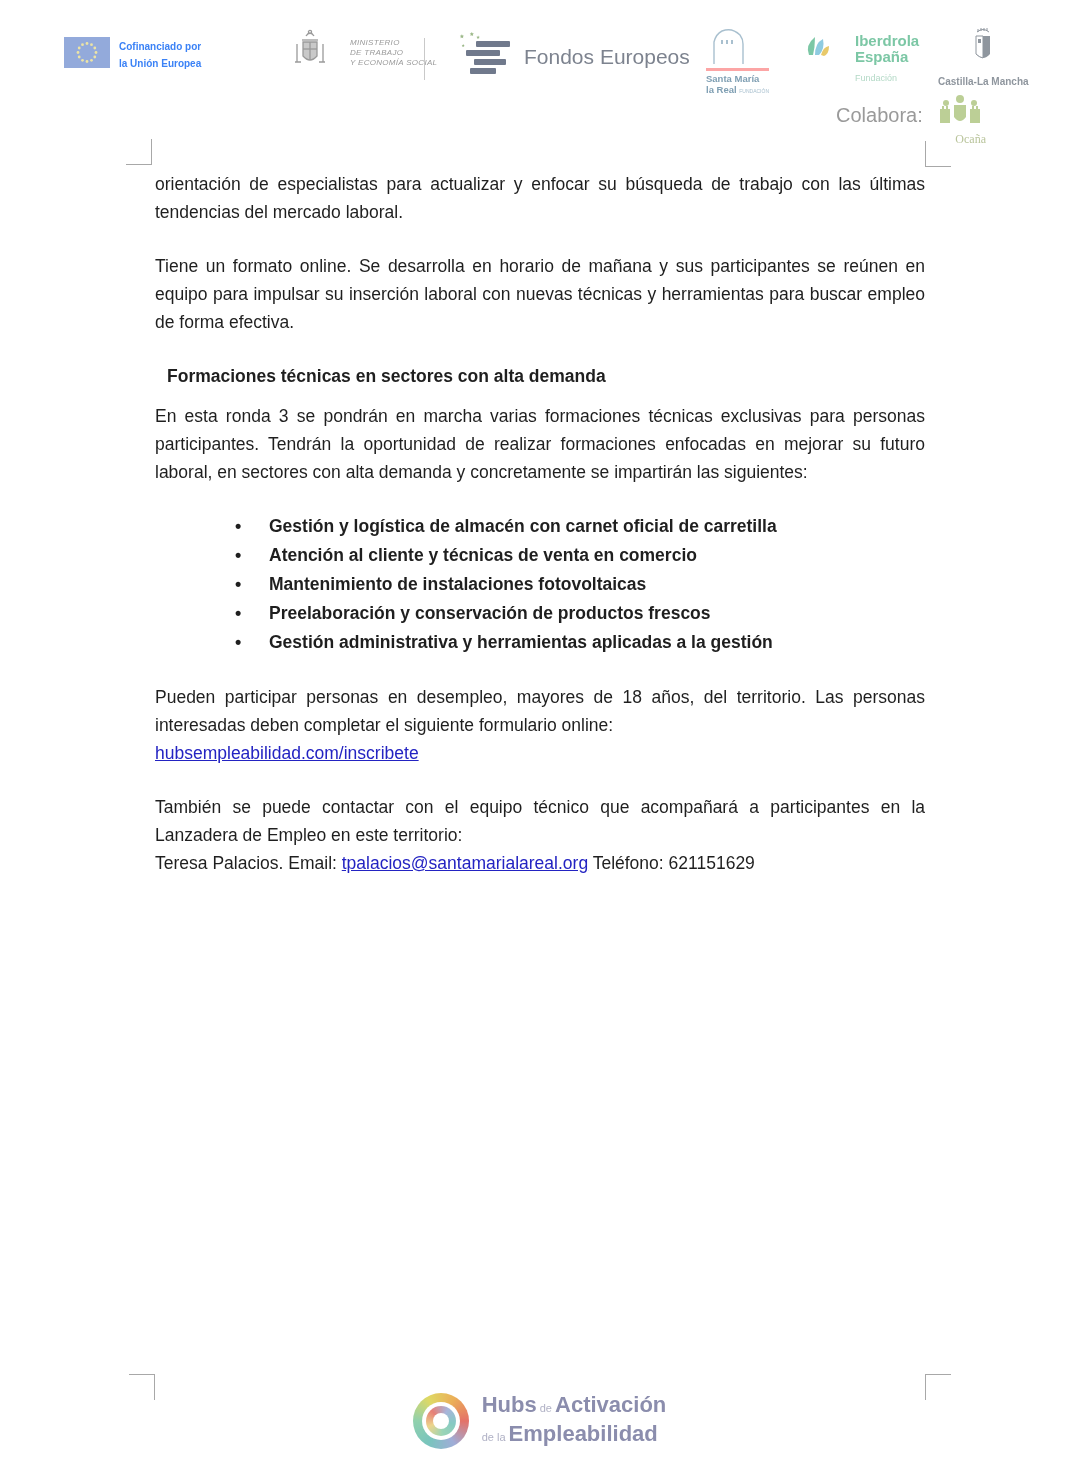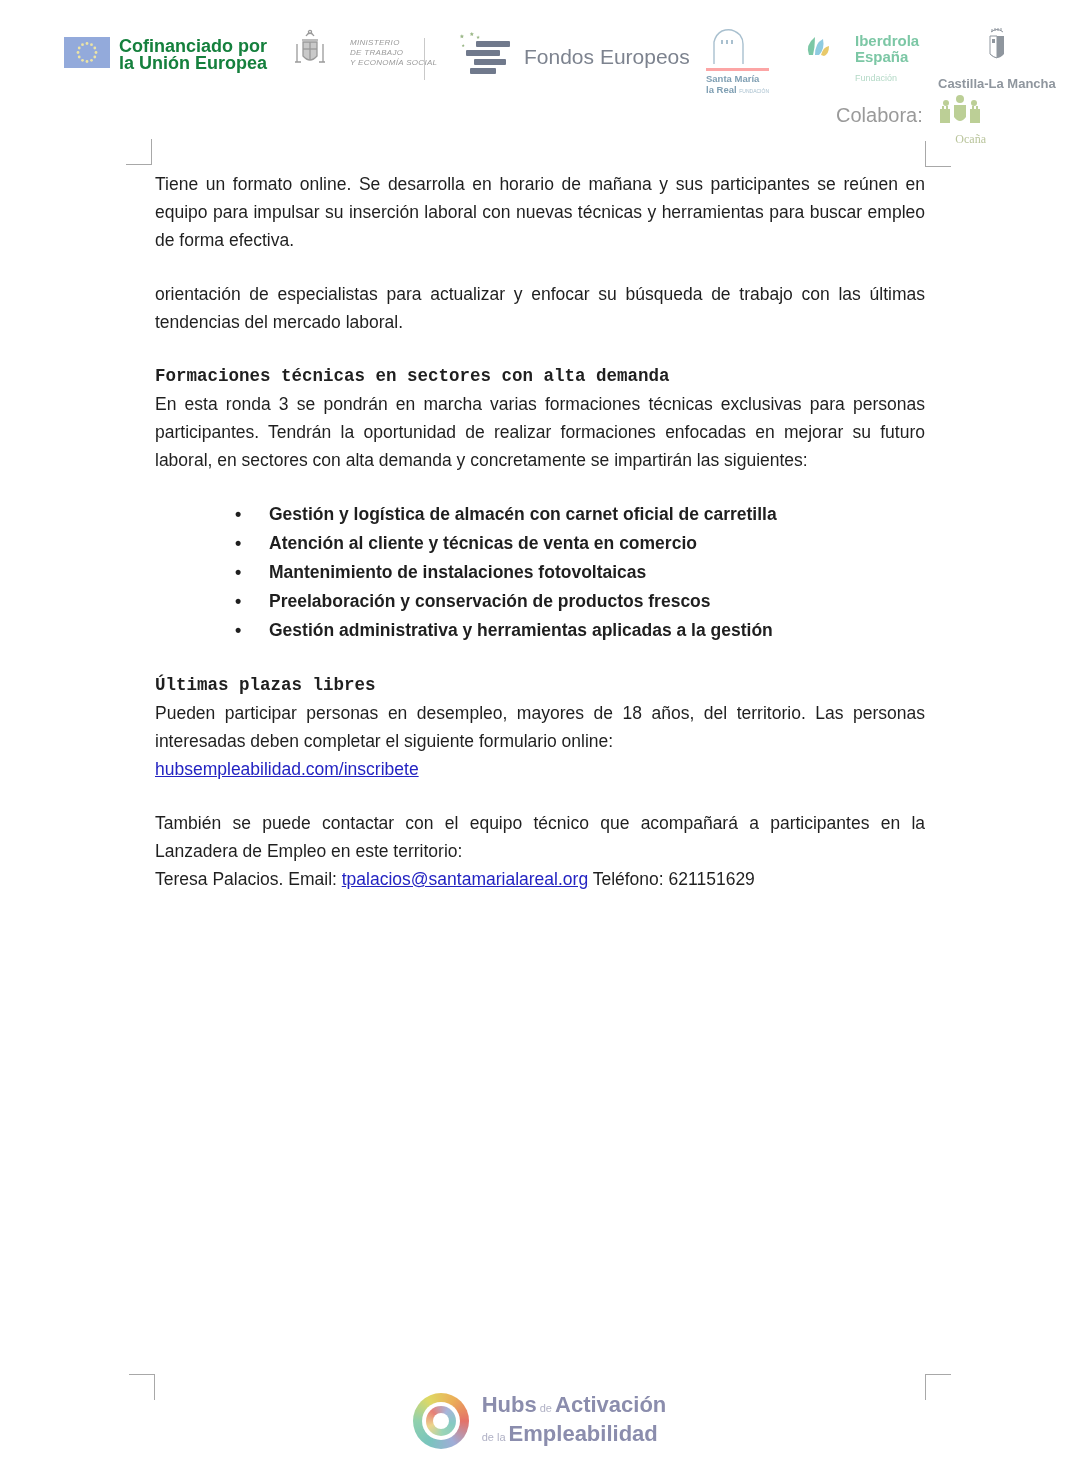--- a/index.html
+++ b/index.html
@@ -7,60 +7,60 @@
   .page {
     position:relative; width:1079px; height:1482px; background:#ffffff;
     font-family:"Liberation Sans", sans-serif; color:#1f1f1f; overflow:hidden;
   }
 
   
   .logo-strip { position:absolute; left:0; top:0; width:1079px; height:100px; }
   .logo { position:absolute; display:flex; align-items:center; gap:9px; }
 
   .logo-eu { left:64px; top:37px; }
-  .eu-text { font-size:18px; font-weight:bold; color:#15803d; line-height:17px; }
+  .eu-text { font-size:10px; font-weight:bold; color:#3b82f6; line-height:17px; }
 
   .logo-min { left:292px; top:28px; gap:22px;font-style:italic; }
   .min-text { font-size:8px; color:#9a9a9a; line-height:10px; letter-spacing:.3px; }
 
   .divider-v { position:absolute; left:424px; top:38px; width:1px; height:42px; background:#c9c9c9; }
 
   .logo-fondos { left:452px; top:32px; gap:8px; }
   .fondos-text { font-size:21px; color:#7d838f; }
 
   .logo-smr { left:706px; top:28px; flex-direction:column; gap:0; align-items:flex-start; }
   .smr-text { font-size:9.5px; font-weight:bold; color:#7f9fb3; line-height:11px; border-top:3px solid #fca5a5; padding-top:2px; }
   .smr-tiny { font-size:5px; font-weight:normal; color:#a9c0cf; }
 
   .logo-iber { left:803px; top:33px; gap:24px; align-items:flex-start; }
   .iber-text { font-size:15px; color:#7cc7a5; font-weight:bold; line-height:16px; }
   .iber-sub { font-size:9px; color:#b3d9c6; font-weight:normal; margin-top:8px; }
 
   .logo-clm { left:938px; top:26px; flex-direction:column; gap:2px; }
-  .clm-text { font-size:13px; color:#8f969e; font-weight:bold; }
+  .clm-text { font-size:10px; color:#8f969e; font-weight:bold; }
 
   .colabora { position:absolute; left:836px; top:104px; font-size:20px; color:#9a9a9a; }
   .ocana { position:absolute; left:930px; top:93px; width:56px; text-align:right; }
   .ocana-text { font-family:"Liberation Serif", serif; font-size:12px; color:#b9c49b; margin-top:1px; }
 
   
   .crop { position:absolute; width:26px; height:26px; }
   .crop-tl { left:126px; top:139px; border-right:1px solid #a8a8a8; border-bottom:1px solid #a8a8a8; }
   .crop-tr { left:925px; top:141px; border-left:1px solid #a8a8a8; border-bottom:1px solid #a8a8a8; }
   .crop-bl { left:129px; top:1374px; border-right:1px solid #a8a8a8; border-top:1px solid #a8a8a8; }
   .crop-br { left:925px; top:1374px; border-left:1px solid #a8a8a8; border-top:1px solid #a8a8a8; }
 
   
   .content {
     position:absolute; left:155px; top:170px; width:770px;
     font-size:17.5px; line-height:28px; color:#1f1f1f;
   }
   .content p { text-align:justify; margin-bottom:26px; }
   .content p.no-justify { text-align:left; }
-  .content h3 { font-size:17.5px; line-height:28px; font-weight:bold; margin:0;font-family:Liberation Mono, monospace; }
+  .content h3 { font-size:17.5px; line-height:28px; font-weight:bold; margin:12px; }
   ul.bullets { list-style:none; margin:0 0 26px 0; padding-left:66px; }
   ul.bullets li {
     font-weight:bold; line-height:29px; position:relative; text-align:left;margin-left:48px;
   }
   ul.bullets li::before {
     content:"•"; position:absolute; left:-34px; font-size:18px;
   }
   a.doc-link { color:#2323c2; text-decoration:underline; }
   .link-block { display:block; text-align:left; }
   .contact-line { text-align:left; }
@@ -228,36 +228,35 @@
     <div class="ocana-text">Ocaña</div>
   </div>
 
   <div class="crop crop-tl"></div>
   <div class="crop crop-tr"></div>
   <div class="crop crop-bl"></div>
   <div class="crop crop-br"></div>
 
   <div class="content">
 
+    <p>orientación de especialistas para actualizar y enfocar su búsqueda de trabajo con las últimas tendencias del mercado laboral.</p>
+
     <p>Tiene un formato online. Se desarrolla en horario de mañana y sus participantes se reúnen en equipo para impulsar su inserción laboral con nuevas técnicas y herramientas para buscar empleo de forma efectiva.</p>
-
-    <p>orientación de especialistas para actualizar y enfocar su búsqueda de trabajo con las últimas tendencias del mercado laboral.</p>
 
     <h3>Formaciones técnicas en sectores con alta demanda</h3>
     <p>En esta ronda 3 se pondrán en marcha varias formaciones técnicas exclusivas para personas participantes. Tendrán la oportunidad de realizar formaciones enfocadas en mejorar su futuro laboral, en sectores con alta demanda y concretamente se impartirán las siguientes:</p>
 
     <ul class="bullets">
       <li>Gestión y logística de almacén con carnet oficial de carretilla</li>
       <li>Atención al cliente y técnicas de venta en comercio</li>
       <li>Mantenimiento de instalaciones fotovoltaicas</li>
       <li>Preelaboración y conservación de productos frescos</li>
       <li>Gestión administrativa y herramientas aplicadas a la gestión</li>
     </ul>
 
-    <h3>Últimas plazas libres</h3>
     <p>
       <span>Pueden participar personas en desempleo, mayores de 18 años, del territorio. Las personas interesadas deben completar el siguiente formulario online:</span>
       <a href="#" class="doc-link link-block">hubsempleabilidad.com/inscribete</a>
     </p>
 
     <p class="no-justify" style="margin-bottom:0; text-align:justify;">
       <span>También se puede contactar con el equipo técnico que acompañará a participantes en la Lanzadera de Empleo en este territorio:</span>
     </p>
     <p class="contact-line">
       <span>Teresa Palacios. Email: </span><a href="#" class="doc-link">tpalacios@santamarialareal.org</a><span> Teléfono: </span><span>621151629</span>

